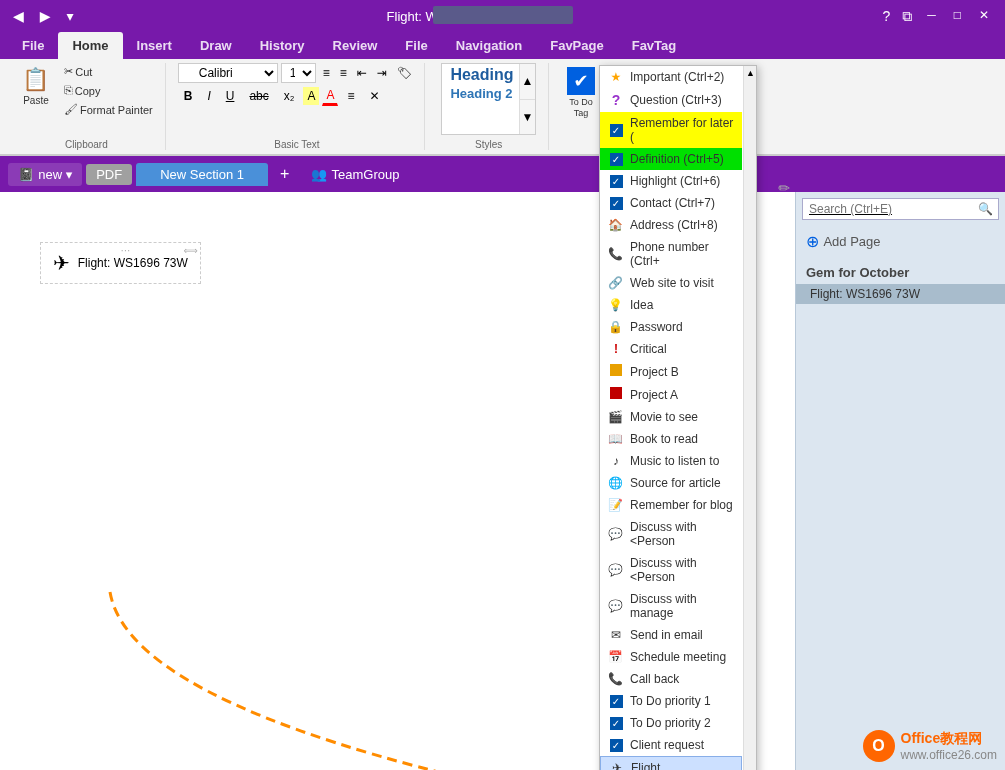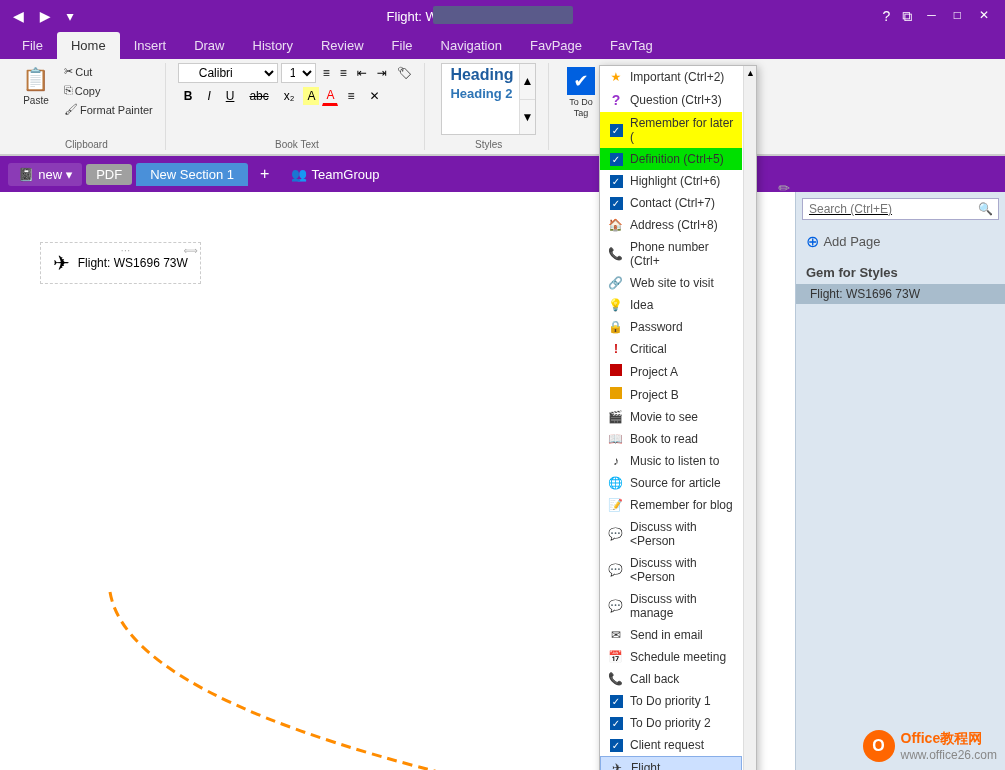--- a/index.html
+++ b/index.html
@@ -8,21 +8,21 @@
     
     #title-bar { background: #7719aa; height: 32px; display: flex; align-items: center; padding: 0 8px; color: white; }
     #title-bar .nav-buttons { display: flex; gap: 6px; align-items: center; }
     #title-bar .nav-btn { color: white; font-size: 14px; cursor: pointer; padding: 2px 5px; }
     #title-bar .title-text { flex: 1; text-align: center; font-size: 13px; color: white; }
     #title-bar .window-controls { display: flex; gap: 2px; }
     #title-bar .win-btn { color: white; font-size: 12px; cursor: pointer; padding: 2px 8px; }
 
     
     #ribbon { background: #f3f3f3; border-bottom: 1px solid #ccc; }
-    #ribbon-tabs { background: #7719aa; display: flex; align-items: flex-end; padding: 0 8px; }
+    #ribbon-tabs { background: #7719aa; display: flex; align-items: flex-end; padding: 0 8px; font-weight: bold; }
     #ribbon-tabs .tab { padding: 6px 14px; color: rgba(255,255,255,0.85); cursor: pointer; font-size: 13px; }
     #ribbon-tabs .tab.active { background: #f3f3f3; color: #333; border-radius: 3px 3px 0 0; }
 
     #ribbon-content { display: flex; align-items: stretch; padding: 4px 8px; gap: 4px; background: #f3f3f3; height: 96px; border-bottom: 1px solid #ccc; }
     .ribbon-group { display: flex; flex-direction: column; align-items: center; border-right: 1px solid #ddd; padding: 0 8px; }
     .ribbon-group-label { font-size: 10px; color: #666; margin-top: auto; padding-top: 4px; }
     .ribbon-group-items { display: flex; align-items: flex-start; gap: 4px; flex: 1; }
 
     .ribbon-btn-large { display: flex; flex-direction: column; align-items: center; cursor: pointer; padding: 4px 6px; border-radius: 3px; min-width: 40px; }
     .ribbon-btn-large .icon { font-size: 22px; }
@@ -46,21 +46,21 @@
     .tag-btn-large { display: flex; flex-direction: column; align-items: center; cursor: pointer; padding: 4px 6px; border-radius: 3px; }
     .tag-btn-large .label { font-size: 10px; text-align: center; color: #333; line-height: 1.2; margin-top: 2px; }
 
     
     #main { display: flex; height: calc(770px - 32px - 96px - 36px); }
 
     
     #nav-bar { background: #7719aa; height: 36px; display: flex; align-items: center; padding: 0 8px; gap: 4px; }
     #nav-bar .nav-item { color: white; padding: 4px 10px; cursor: pointer; border-radius: 3px; font-size: 13px; display: flex; align-items: center; gap: 4px; }
     #nav-bar .nav-item.new { background: rgba(255,255,255,0.15); }
-    #nav-bar .tab-item { background: #4a90d9; color: white; padding: 4px 14px; border-radius: 3px 3px 0 0; font-size: 13px; cursor: pointer; }
+    #nav-bar .tab-item { background: #4a90d9; color: white; padding: 4px 24px; border-radius: 3px 3px 0 0; font-size: 13px; cursor: pointer; }
     #nav-bar .add-tab { color: white; padding: 4px 8px; cursor: pointer; font-size: 16px; }
     #nav-bar .group-tab { color: white; padding: 4px 10px; cursor: pointer; font-size: 13px; display: flex; align-items: center; gap: 4px; }
 
     
     #content-area { flex: 1; background: white; position: relative; padding: 20px; overflow: hidden; }
     #page-content { padding: 20px; }
     .page-date { color: #888; font-size: 12px; display: flex; gap: 40px; margin-bottom: 20px; }
 
     
     .note-block { border: 1px dashed #ccc; padding: 8px 12px; display: inline-flex; align-items: center; gap: 8px; background: white; position: relative; margin-top: 10px; }
@@ -201,21 +201,21 @@
           <span class="style-btn"><i>I</i></span>
           <span class="style-btn"><u>U</u></span>
           <span class="style-btn"><s>abc</s></span>
           <span class="style-btn">x₂</span>
           <span style="padding:1px 3px;cursor:pointer;border:1px solid transparent;background:#ffff88;">A</span>
           <span style="padding:1px 3px;cursor:pointer;border:1px solid transparent;color:red;border-bottom:3px solid red;">A</span>
           <span class="style-btn">≡</span>
           <span class="style-btn">✕</span>
         </div>
       </div>
-      <div class="ribbon-group-label">Book Text</div>
+      <div class="ribbon-group-label">Basic Text</div>
     </div>
 
     <div class="ribbon-group" style="min-width:120px;">
       <div class="ribbon-group-items" style="align-items:stretch;">
         <div class="styles-preview" style="position:relative;">
           <div class="style-h1">Heading 1</div>
           <div class="style-h2">Heading 2</div>
           <div style="position:absolute;right:0;top:0;bottom:0;width:16px;display:flex;flex-direction:column;border-left:1px solid #ddd;background:#f5f5f5;">
             <div style="flex:1;display:flex;align-items:center;justify-content:center;cursor:pointer;border-bottom:1px solid #ddd;">▲</div>
             <div style="flex:1;display:flex;align-items:center;justify-content:center;cursor:pointer;">▼</div>
@@ -350,26 +350,26 @@
       </div>
       <div class="menu-item">
         <span class="item-icon lock-icon">🔒</span>
         <span>Password</span>
       </div>
       <div class="menu-item">
         <span class="item-icon excl-icon" style="color:#cc0000;font-weight:bold;">!</span>
         <span>Critical</span>
       </div>
       <div class="menu-item">
+        <span class="item-icon"><span class="orange-square"></span></span>
+        <span>Project B</span>
+      </div>
+      <div class="menu-item">
         <span class="item-icon"><span class="red-square"></span></span>
         <span>Project A</span>
-      </div>
-      <div class="menu-item">
-        <span class="item-icon"><span class="orange-square"></span></span>
-        <span>Project B</span>
       </div>
       <div class="menu-item">
         <span class="item-icon film-icon">🎬</span>
         <span>Movie to see</span>
       </div>
       <div class="menu-item">
         <span class="item-icon book-icon">📖</span>
         <span>Book to read</span>
       </div>
       <div class="menu-item">
@@ -436,21 +436,21 @@
       <div class="sidebar-search-row">
         <input type="text" style="width: 100%; border: 1px solid rgb(170, 170, 204); padding: 3px 24px 3px 6px; font-size: 12px; background: white; text-decoration: underline;" placeholder="Search (Ctrl+E)">
         <span class="sidebar-search-icon">🔍</span>
       </div>
     </div>
     <div class="add-page-row">
       <span style="color:#0060e0;font-size:16px;">⊕</span>
       <span>Add Page</span>
     </div>
     <div class="page-list">
-      <div class="page-list-header">Gem for Styles</div>
+      <div class="page-list-header">Gem for October</div>
       <div class="page-list-item active">
         <span>Flight: WS1696 73W</span>
       </div>
     </div>
   </div>
 </div>
 
 <div id="watermark">
   <div class="logo-circle">O</div>
   <div style="display:flex;flex-direction:column;">

